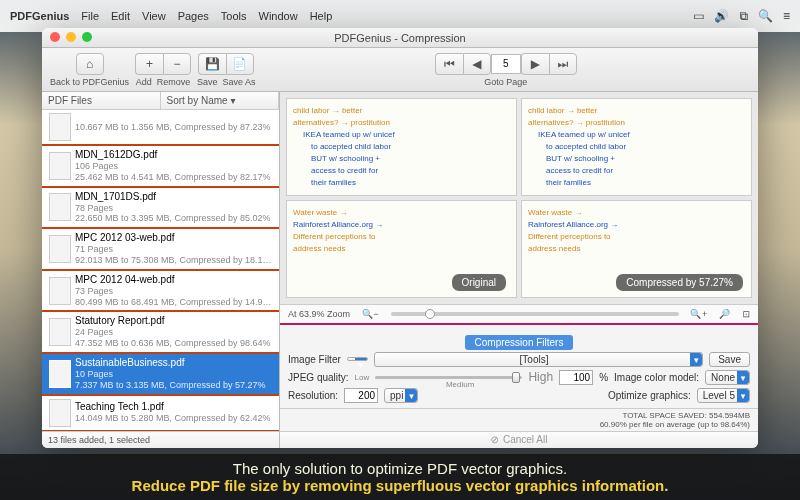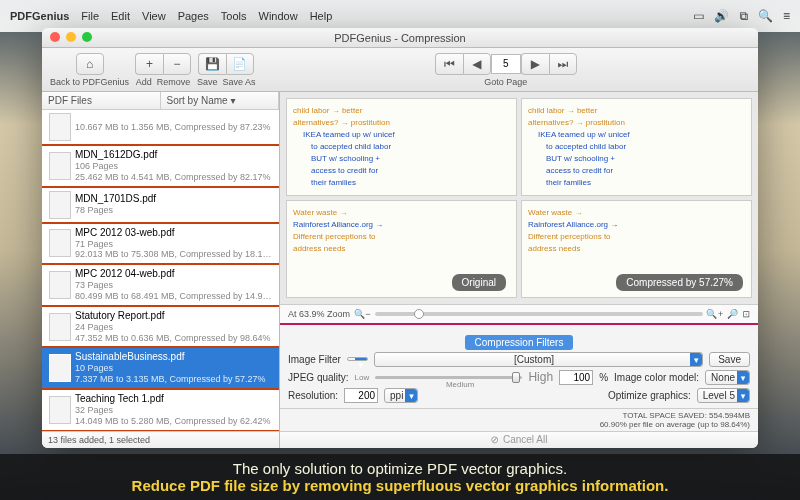--- a/index.html
+++ b/index.html
@@ -40,21 +40,21 @@
 .sidebar-footer { background: linear-gradient(#fcfcfc,#eee); border-top: 1px solid #ccc; padding: 3px 6px; font-size: 9px; color: #555; }
 .main { flex: 1; display: flex; flex-direction: column; background: #4c1d95; }
 .preview-area { flex: 1; background: #e8e8e8; display: grid; grid-template-columns: 1fr 1fr; grid-template-rows: 1fr 1fr; gap: 4px; padding: 6px; position: relative; }
 .page-preview { background: #fdfdf8; border: 1px solid #ccc; position: relative; overflow: hidden; padding: 6px; }
 .handwriting { font-family: "Comic Sans MS", cursive; font-size: 8px; line-height: 1.5; }
 .orange { color: #d08820; }
 .blue { color: #2050c0; }
 .badge { position: absolute; bottom: 6px; background: rgba(80,80,80,0.85); color: white; font-size: 10px; padding: 3px 10px; border-radius: 7px; }
 .badge-left { left: 50%; transform: translateX(-120%); }
 .badge-right { right: 8px; }
-.zoom-bar { height: 20px; background: #fafafa; border-top: 1px solid #ccc; display: flex; align-items: center; padding: 0 8px; gap: 4px; font-size: 9px; color: #555; }
+.zoom-bar { height: 20px; background: #fafafa; border-top: 1px solid #ccc; display: flex; align-items: center; padding: 0 8px; gap: 12px; font-size: 9px; color: #555; }
 .zoom-slider { flex: 1; height: 4px; background: #ccc; border-radius: 2px; position: relative; }
 .zoom-thumb { position: absolute; left: 12%; top: -3px; width: 10px; height: 10px; background: #fff; border: 1px solid #999; border-radius: 50%; }
 .filters-panel { background: #f4f4f4; border-top: 2px solid #be185d; padding: 12px 8px 2px; font-size: 10px; color: #333; }
 .filters-title { text-align: center; margin-bottom: 4px; }
 .filters-title span { background: #4a90e2; color: white; padding: 2px 10px; border-radius: 3px; font-size: 10px; }
 .filters-row { display: flex; align-items: center; gap: 6px; margin-bottom: 3px; }
 .filters-row label { font-size: 10px; }
 .select { background: linear-gradient(#fff,#eee); border: 1px solid #aaa; border-radius: 3px; padding: 1px 14px 1px 5px; font-size: 10px; position: relative; display: inline-flex; align-items: center; }
 .select::after { content: "▾"; position: absolute; right: 2px; font-size: 9px; color: #2e7cd6; }
 .select.blue-arrow::after { background: #2e7cd6; color: white; width: 12px; text-align: center; right: 0; top: 0; bottom: 0; border-radius: 0 3px 3px 0; line-height: 14px; }
@@ -159,20 +159,21 @@
       <div class="file-name">MDN_1612DG.pdf</div>
       <div class="file-pages">106 Pages</div>
       <div class="file-status">25.462 MB to 4.541 MB, Compressed by 82.17%</div>
     </div>
           </div>
           <div class="file-item">
             <div class="file-thumb"></div>
     <div class="file-info">
       <div class="file-name">MDN_1701DS.pdf</div>
       <div class="file-pages">78 Pages</div>
+      <div class="file-status">22.650 MB to 3.395 MB, Compressed by 85.02%</div>
     </div>
           </div>
           <div class="file-item">
             <div class="file-thumb"></div>
     <div class="file-info">
       <div class="file-name">MPC 2012 03-web.pdf</div>
       <div class="file-pages">71 Pages</div>
       <div class="file-status">92.013 MB to 75.308 MB, Compressed by 18.16%</div>
     </div>
           </div>
@@ -197,21 +198,20 @@
     <div class="file-info">
       <div class="file-name">SustainableBusiness.pdf</div>
       <div class="file-pages">10 Pages</div>
       <div class="file-status">7.337 MB to 3.135 MB, Compressed by 57.27%</div>
     </div>
           </div>
           <div class="file-item">
             <div class="file-thumb"></div>
     <div class="file-info">
       <div class="file-name">Teaching Tech 1.pdf</div>
-      <div class="file-pages">32 Pages</div>
       <div class="file-status">14.049 MB to 5.280 MB, Compressed by 62.42%</div>
     </div>
           </div>
           <div class="file-item">
     </div>
         </div>
       <div class="sidebar-footer">13 files added, 1 selected</div>
     </div>
 
     <div class="main">
@@ -268,21 +268,21 @@
         <span>🔎</span>
         <span>⊡</span>
       </div>
 
       <div class="filters-panel">
         <div class="filters-title"><span>Compression Filters</span></div>
         <div class="filters-row">
           <label>Image Filter</label>
           <div class="select blue-arrow" style="width:14px"></div>
           <div class="select blue-arrow" style="flex:1;justify-content:center">
-              <span>[Custom]</span>
+              <span>[Tools]</span>
             </div>
           <div class="small-btn">Save</div>
         </div>
         <div class="filters-row">
           <label>JPEG quality:</label>
           <span style="font-size:8px;color:#888">Low</span>
           <div class="jpeg-slider">
             <span style="position:absolute;left:48%;top:4px;font-size:8px;color:#888">Medium</span>
             <div class="jpeg-thumb"></div>
           </div>

